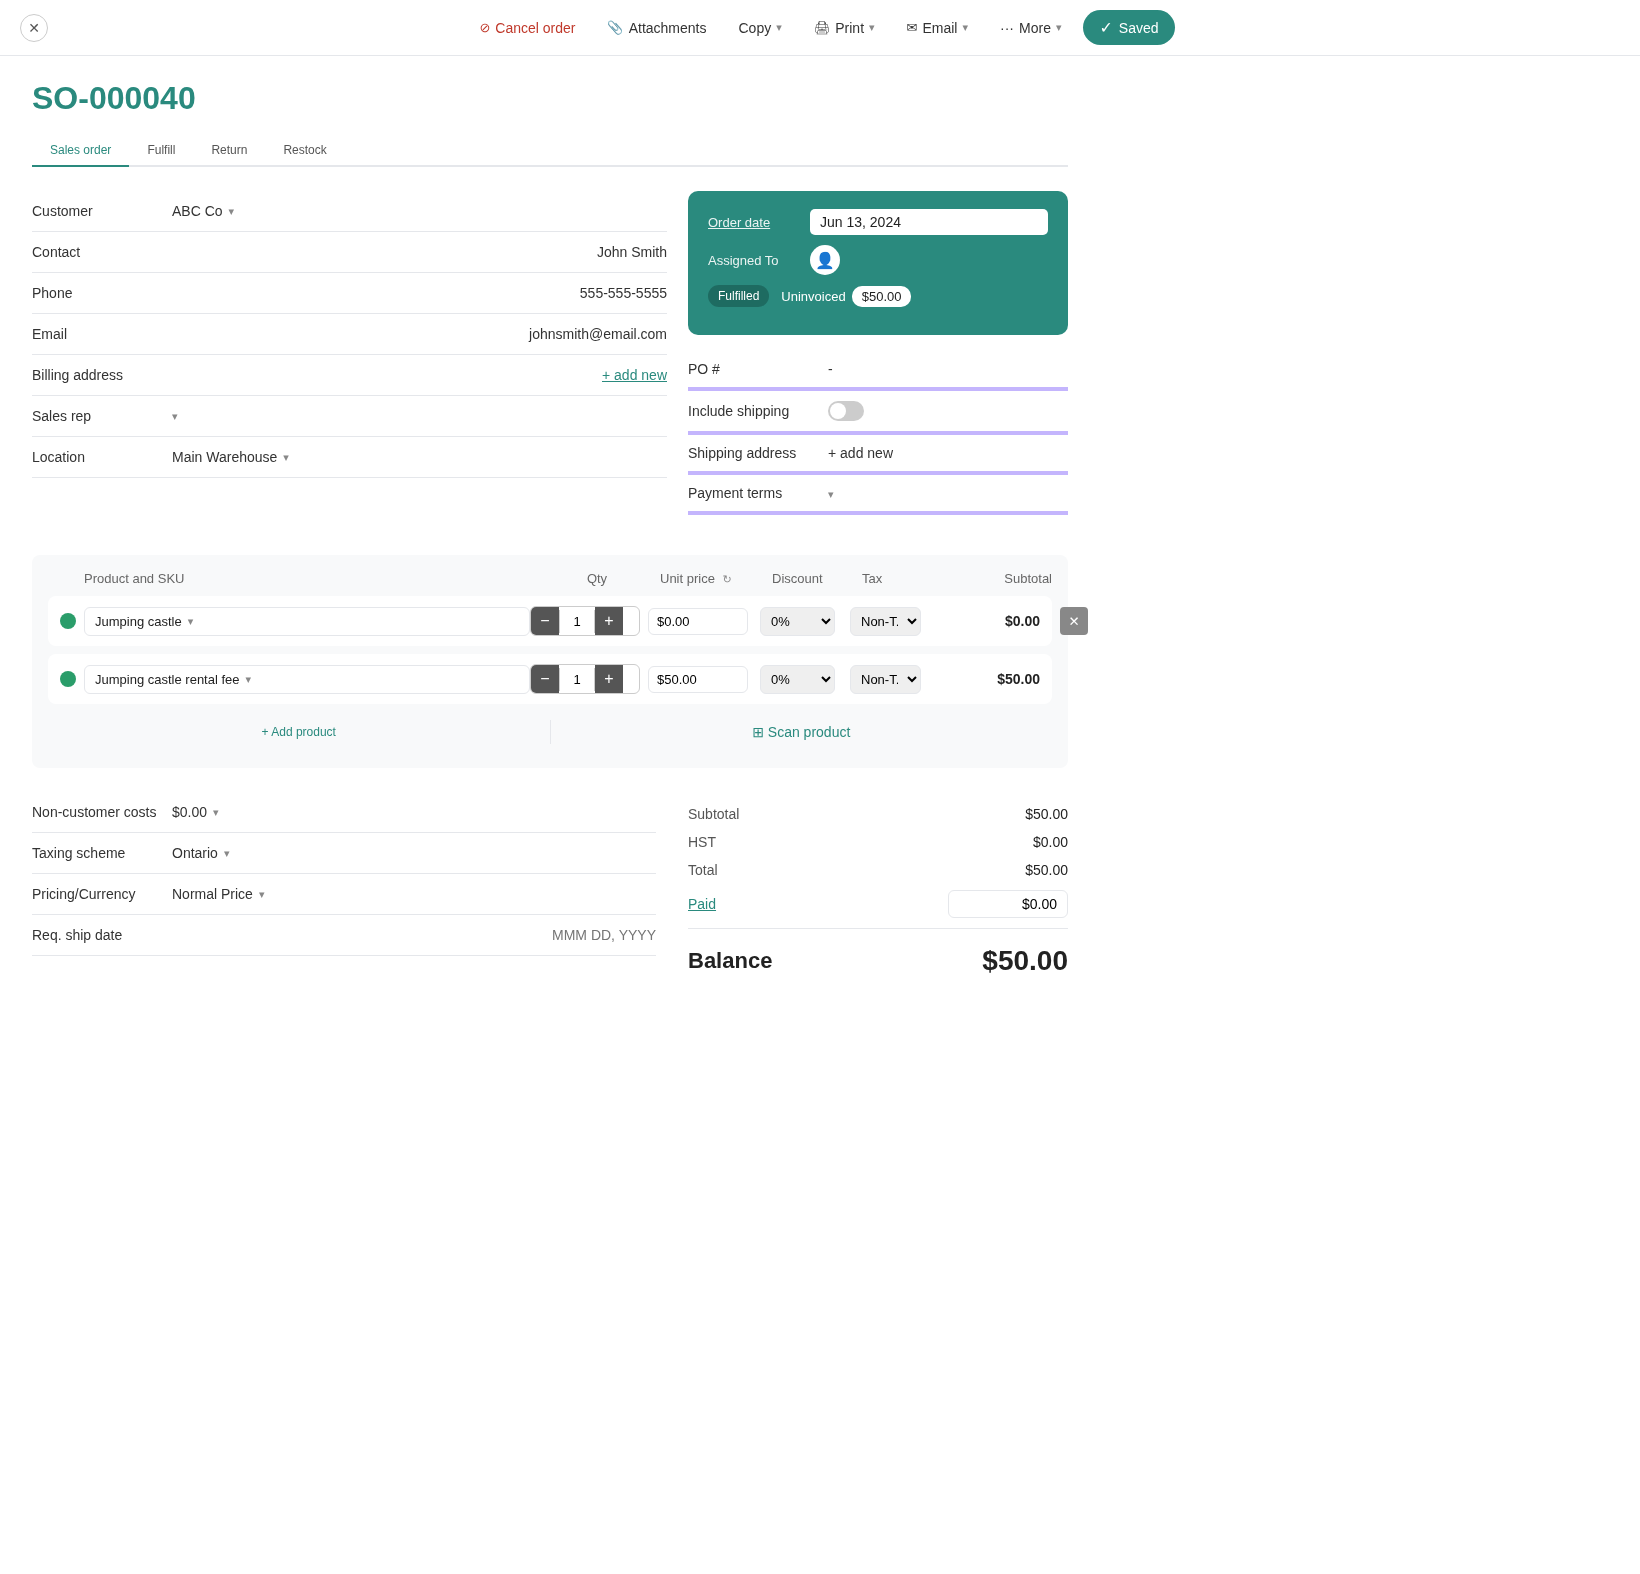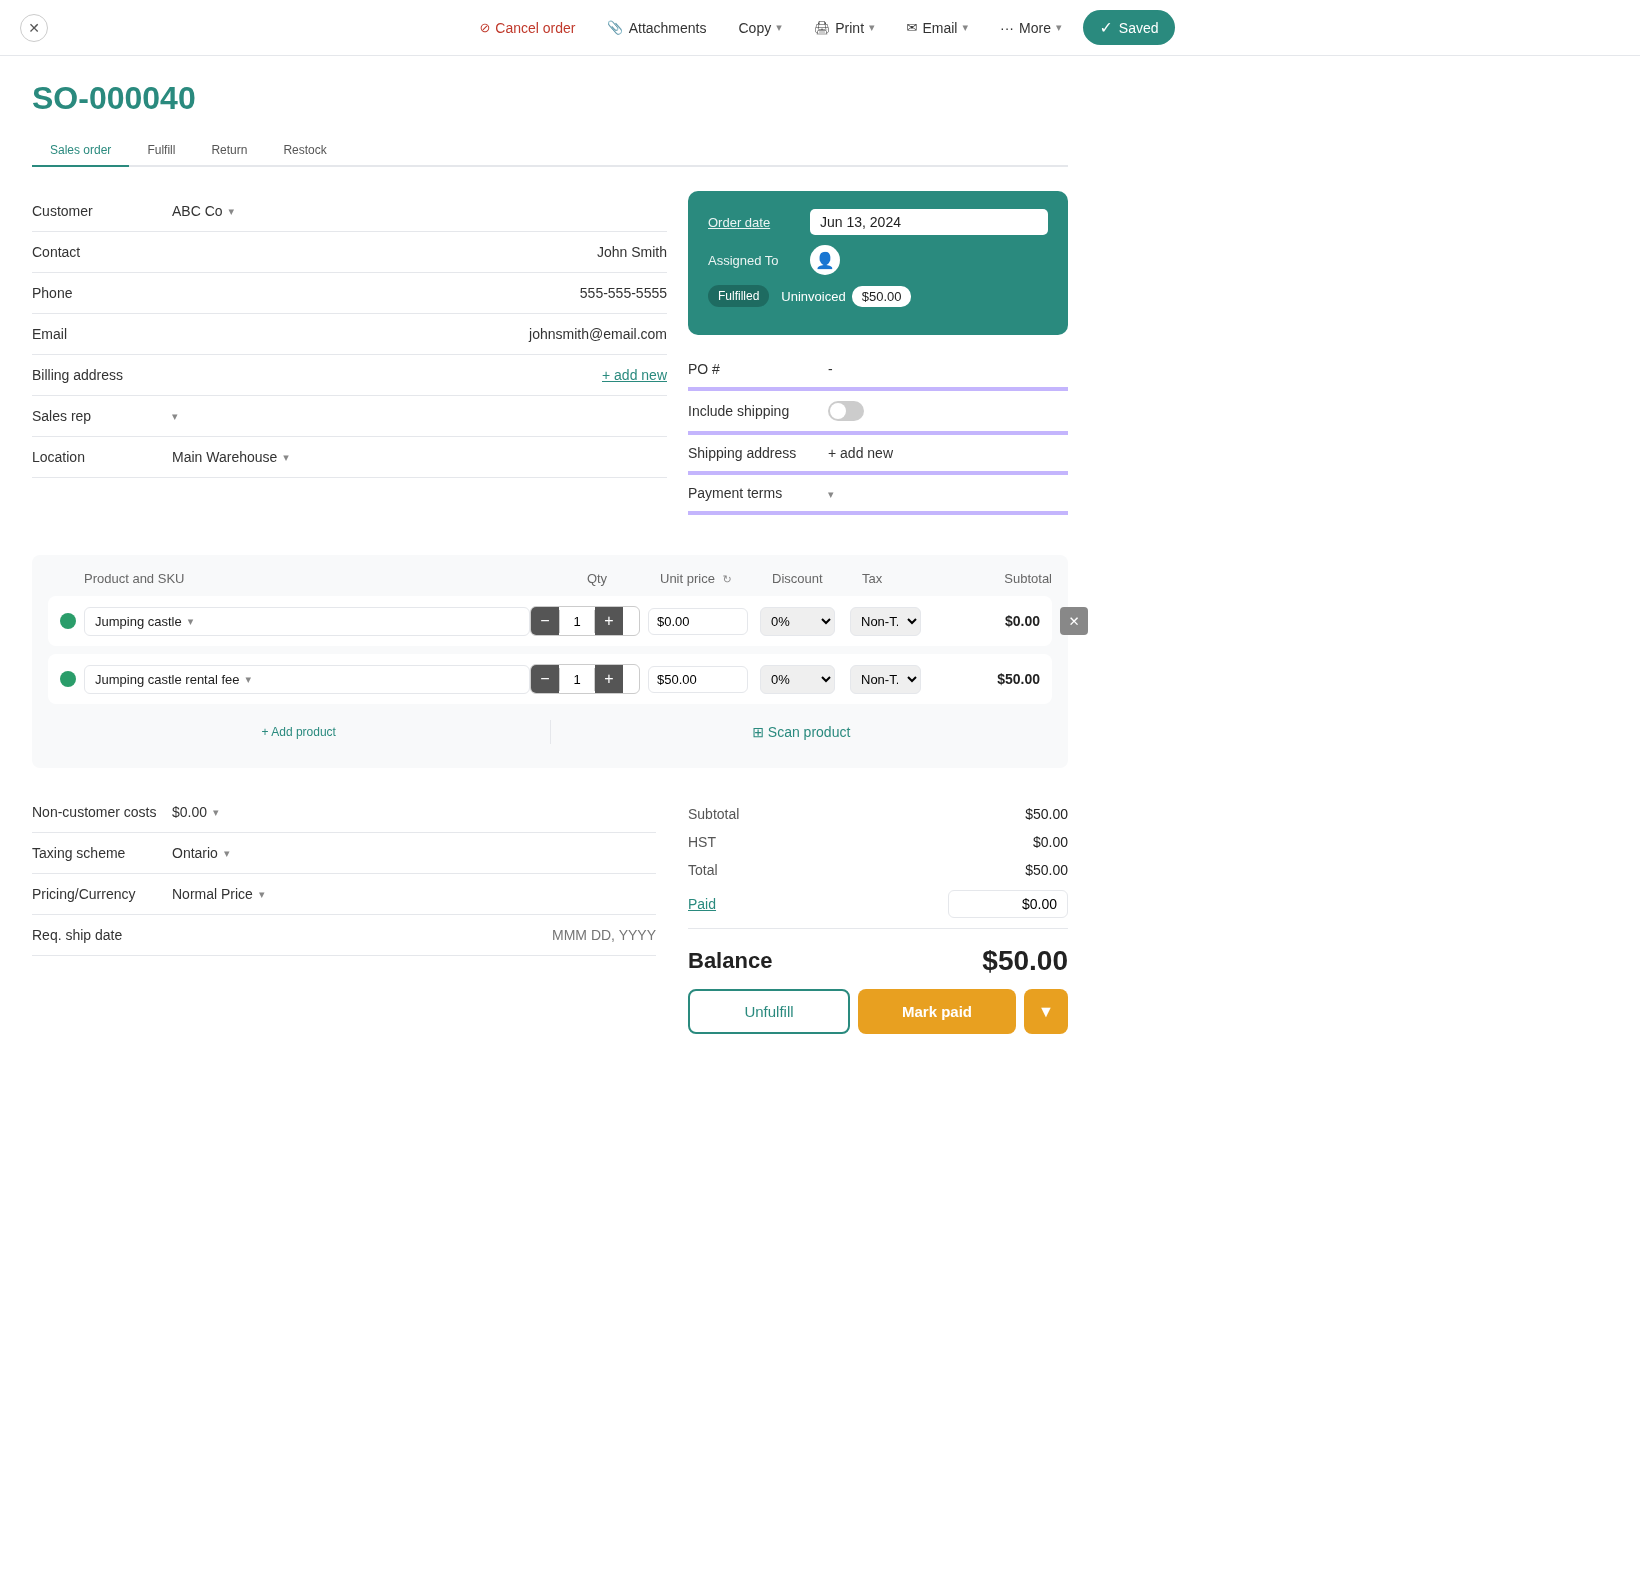--- a/index.html
+++ b/index.html
@@ -509,23 +509,16 @@
         </div>
         <div class="paid-row">
           <span class="paid-label">Paid</span>
           <input class="paid-input" type="text" value="$0.00" style="">
         </div>
         <div style="border-top: 1px solid #e5e7eb; margin: 4px 0;"></div>
         <div class="balance-row">
           <span class="balance-label">Balance</span>
           <span class="balance-value">$50.00</span>
         </div>
-        <div class="action-btns">
-          <button class="btn-unfulfill">Unfulfill</button>
-          <button class="btn-mark-paid">Mark paid</button>
-          <button class="btn-more-actions">
-            <span>▼</span>
-          </button>
-        </div>
       </div>
     </div>
   </div>
 </div>
 
 </body></html>

